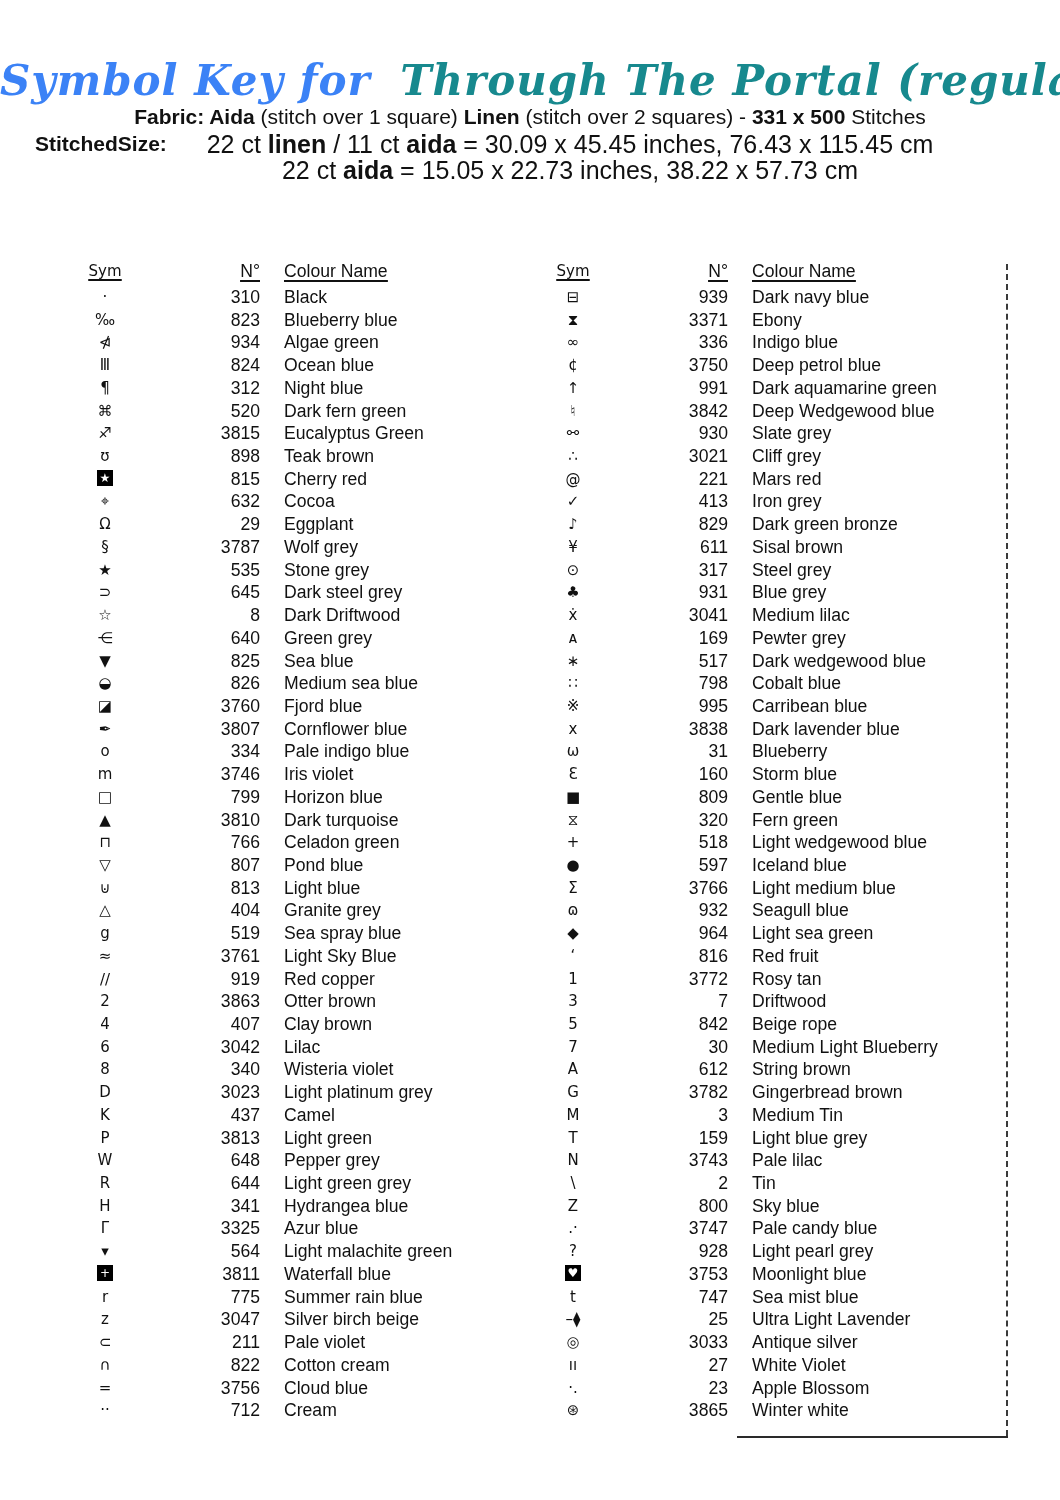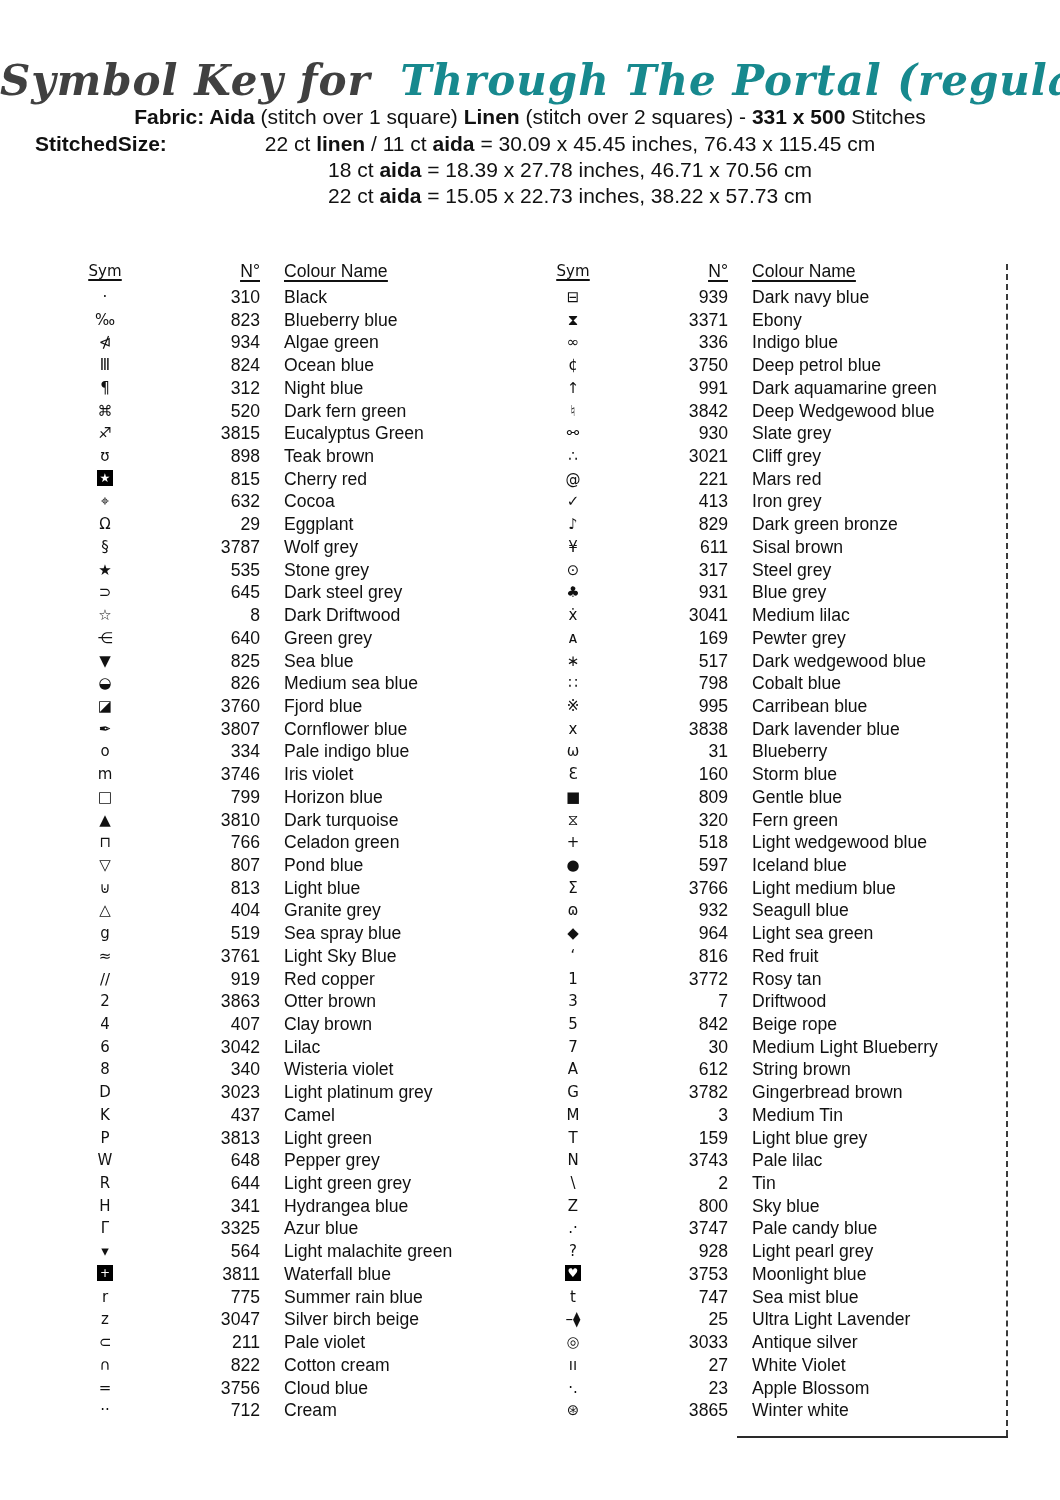--- a/index.html
+++ b/index.html
@@ -1,25 +1,25 @@
 <!DOCTYPE html>
 <html><head>
 <meta charset="utf-8">
 <style>
   html,body{margin:0;padding:0;background:#fff;}
   body{width:1060px;height:1500px;position:relative;font-family:"Liberation Sans",sans-serif;color:#111;overflow:hidden;}
 
   .title{ text-align:center; margin-top:56px; font-family:"DejaVu Serif",serif; font-style:italic; font-weight:bold; font-size:42px; letter-spacing:1px; white-space:nowrap;}
-  .title .t-prefix{color:#404040;}
+  .title .t-prefix{color:#3b82f6;}
   .title .t-name{margin-left:14px;}
 
   .fabric{ text-align:center; font-size:21px; white-space:nowrap;}
   .sizes{ margin-top:2px; position:relative; padding-left:80px; }
   .sizes .size-label{ position:absolute; left:35px; top:1px; font-weight:bold; font-size:21px;}
-  .size-line{ text-align:center; font-size:21px; line-height:26px; white-space:nowrap;}
+  .size-line{ text-align:center; font-size:25px; line-height:26px; white-space:nowrap;}
   .b{font-weight:bold;}
 
   .keycol{ position:absolute; top:260px; width:450px;}
   .keycol.left{left:60px;}
   .keycol.right{left:528px;}
   .krow{ display:grid; grid-template-columns:90px 110px 1fr; line-height:22.72px; height:22.72px;}
   .khead{ font-weight:normal; font-size:17.5px; height:26px; line-height:22px;}
   .khead span{ text-decoration:underline; text-decoration-thickness:2px; text-underline-offset:3px;}
   .c-sym{ text-align:center; font-family:"DejaVu Sans",sans-serif; font-size:15px;}
   .c-num{ text-align:right; font-size:17.6px;}
@@ -36,21 +36,20 @@
   <span class="t-prefix">Symbol Key for</span>
   <span class="t-name" style="color: rgb(23, 137, 142);">Through The Portal (regular)</span>
 </div>
 
 <div class="fabric"><span class="b">Fabric:  </span><span class="b">Aida</span><span>  (stitch over 1 square)   </span><span class="b">Linen</span><span>  (stitch over 2 squares) -  </span><span class="b">331 x 500</span><span> Stitches</span></div>
 
 <div class="sizes">
   <span class="size-label">StitchedSize:</span>
   <div>
       <div class="size-line"><span>22 ct </span><span class="b">linen</span><span> / 11 ct </span><span class="b">aida</span><span> = 30.09 x 45.45 inches, 76.43 x 115.45 cm</span></div>
-      <div class="size-line"><span>18 ct </span><span class="b">aida</span><span>  = 18.39 x 27.78 inches, 46.71 x 70.56 cm</span></div>
       <div class="size-line"><span>22 ct </span><span class="b">aida</span><span> = 15.05 x 22.73 inches, 38.22 x 57.73 cm</span></div>
     </div>
 </div>
 
 <div class="keycol left">
   <div class="krow khead">
     <span class="c-sym"><span>Sym</span></span>
     <span class="c-num"><span>N°</span></span>
     <span class="c-name"><span>Colour Name</span></span>
   </div>

